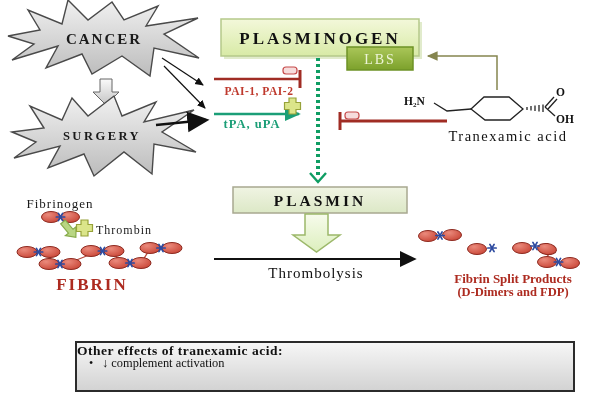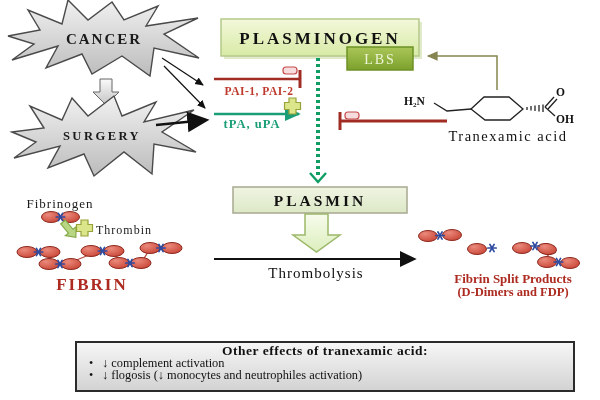--- a/index.html
+++ b/index.html
@@ -10,21 +10,21 @@
   svg{position:absolute;left:0;top:0;}
   svg text{font-family:"Liberation Serif","DejaVu Serif",serif;}
 
   .effects-box{
     position:absolute;left:75px;top:341px;width:500px;height:51px;
     box-sizing:border-box;border:2px solid #2b2b2b;
     background:linear-gradient(#f6f6f6,#d3d3d3);
     color:#111;
   }
   .effects-title{
-    font-size:13.5px;font-weight:bold;text-align:center;line-height:15px;height:15px;
+    font-size:13.5px;font-weight:bold;line-height:15px;height:15px;
     letter-spacing:0.5px;
   }
   .effect-row{display:flex;align-items:flex-start;height:12px;font-size:12.4px;line-height:11.8px;}
   .effect-row .dot{width:25px;padding-left:12px;box-sizing:border-box;font-size:12px;}
   .effect-row .dot::before{content:"•";}
 </style>
 </head>
 <body>
 
 <div class="canvas">
@@ -215,19 +215,15 @@
   <text x="513" y="283" text-anchor="middle" font-size="13" font-weight="bold" fill="#ad2b20">Fibrin Split Products</text>
   <text x="513" y="296" text-anchor="middle" font-size="12.5" font-weight="bold" fill="#ad2b20">(D-Dimers and FDP)</text>
 </svg>
 
   <div class="effects-box">
     <div class="effects-title">Other effects of tranexamic acid:</div>
     <div class="effect-row">
       <span class="dot"></span>
       <span>↓ complement activation</span>
     </div>
-    <div class="effect-row">
-      <span class="dot"></span>
-      <span>↓ flogosis (↓ monocytes and neutrophiles activation)</span>
-    </div>
   </div>
 
 </div>
 
 </body></html>

